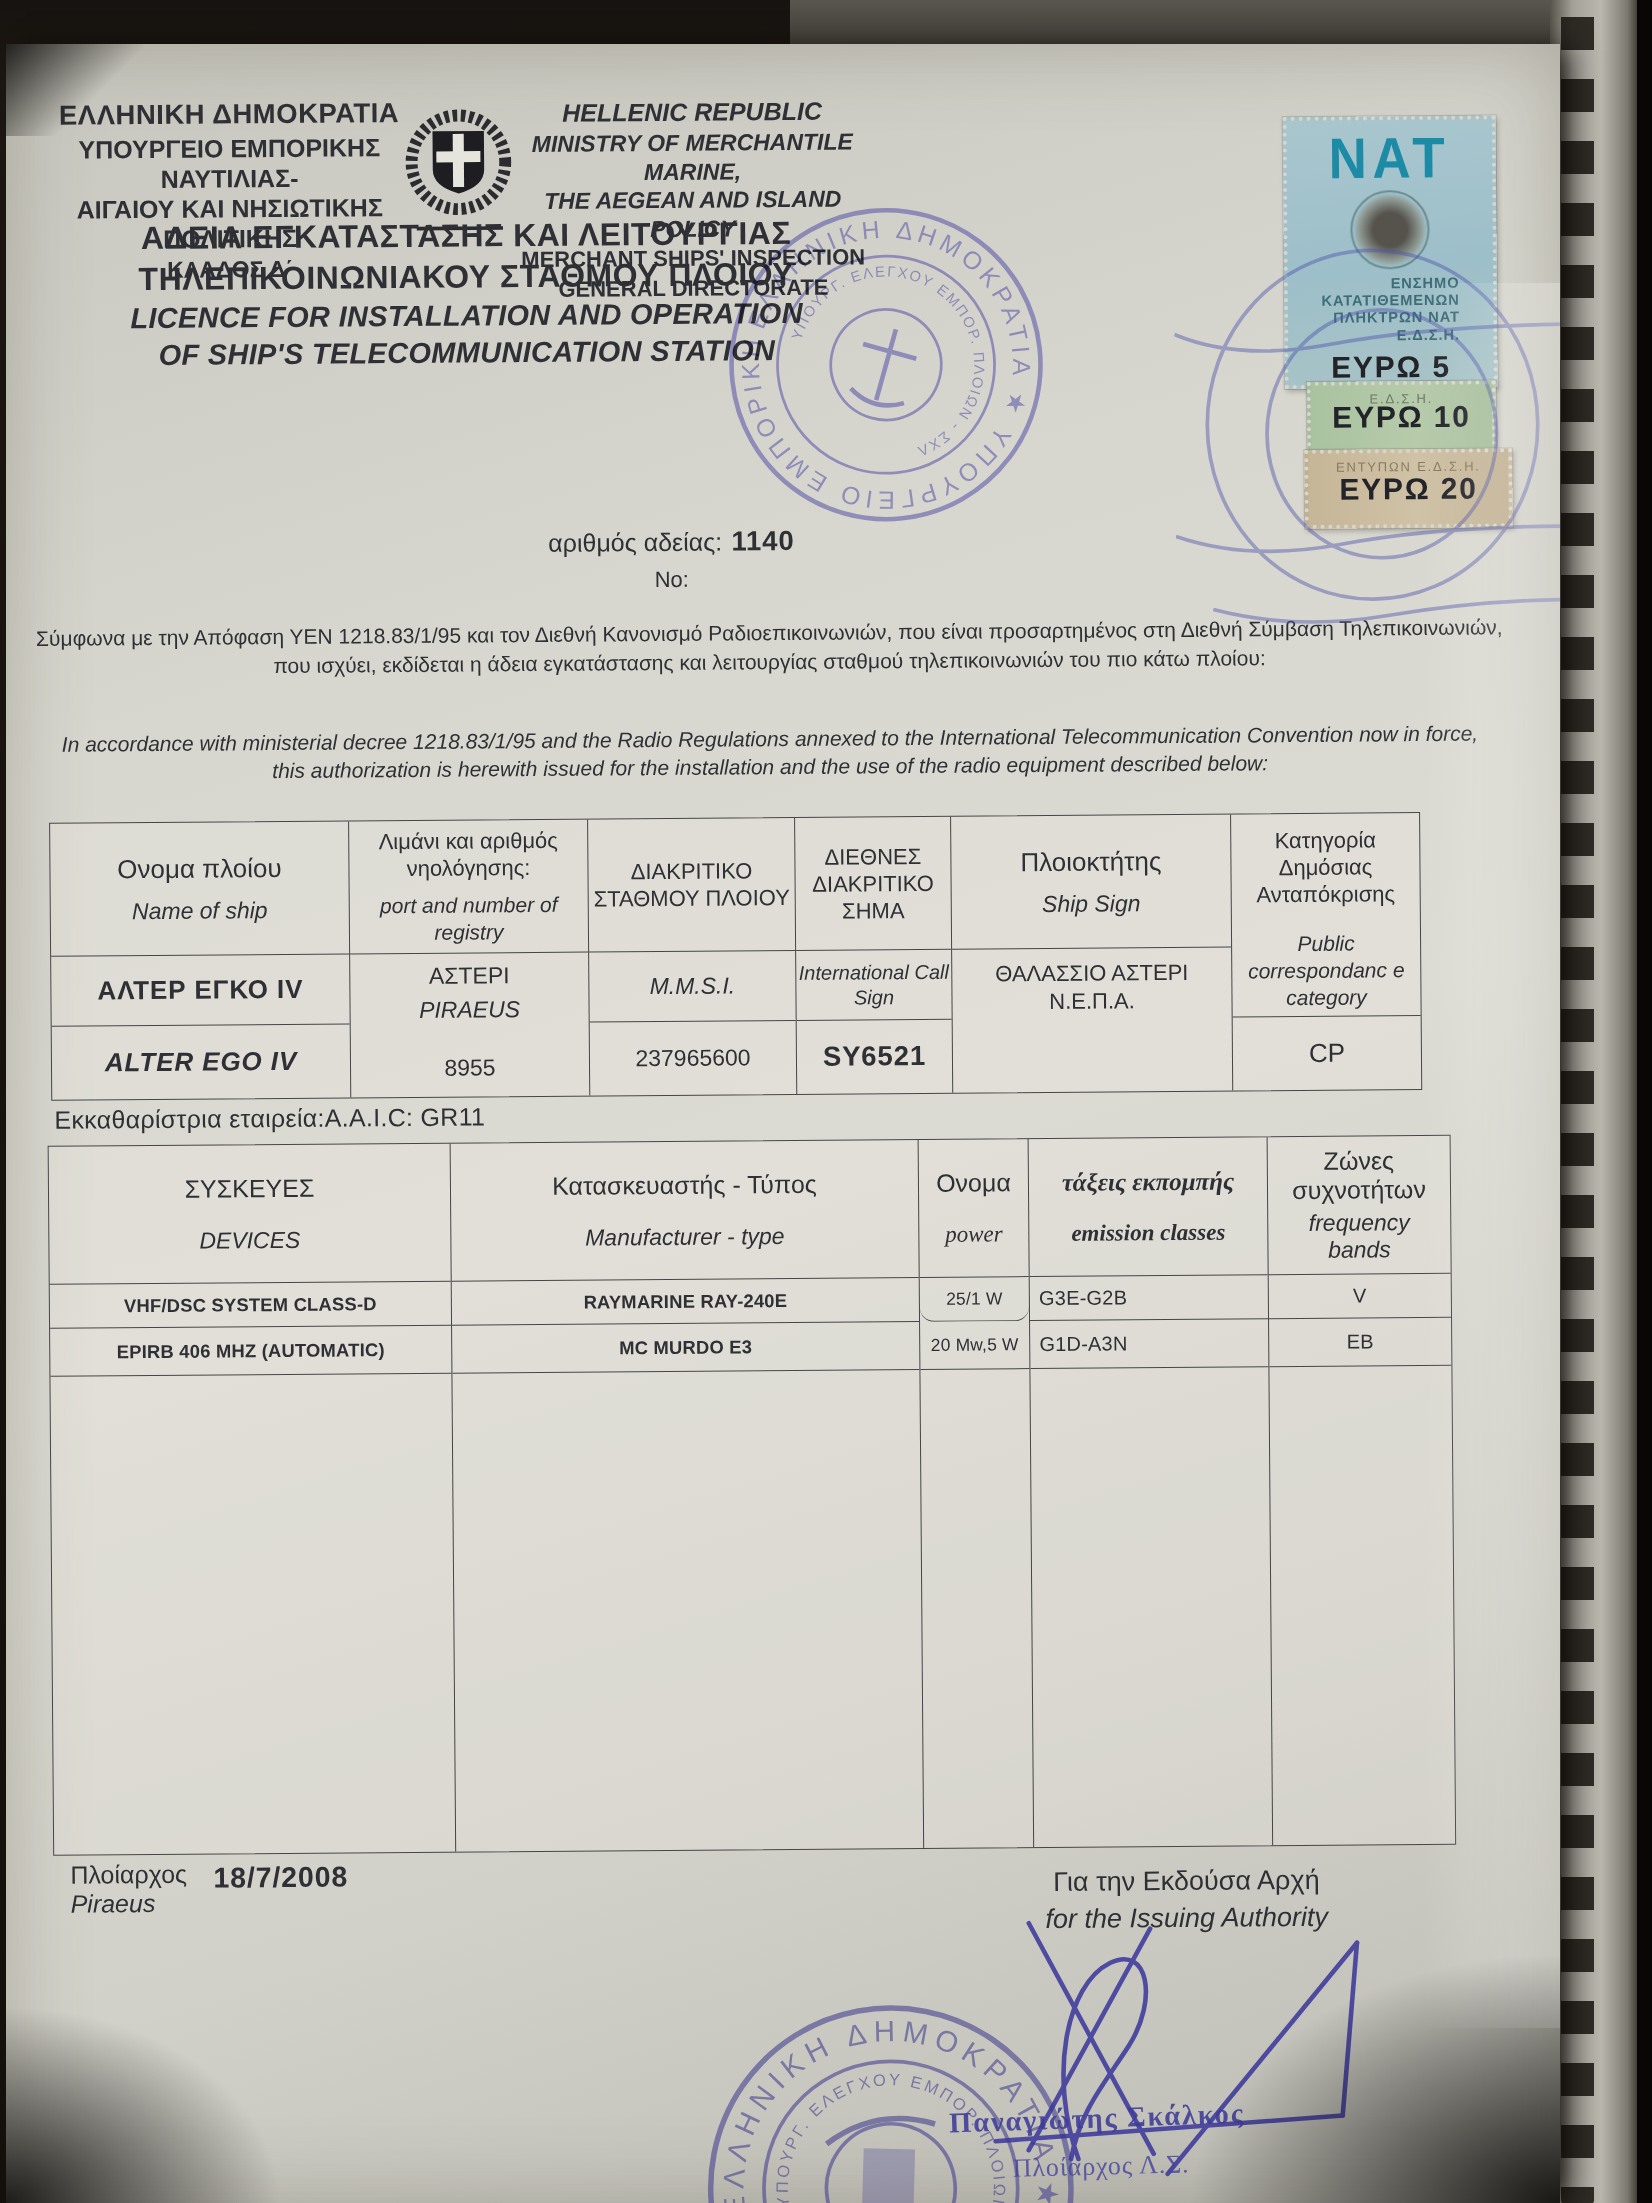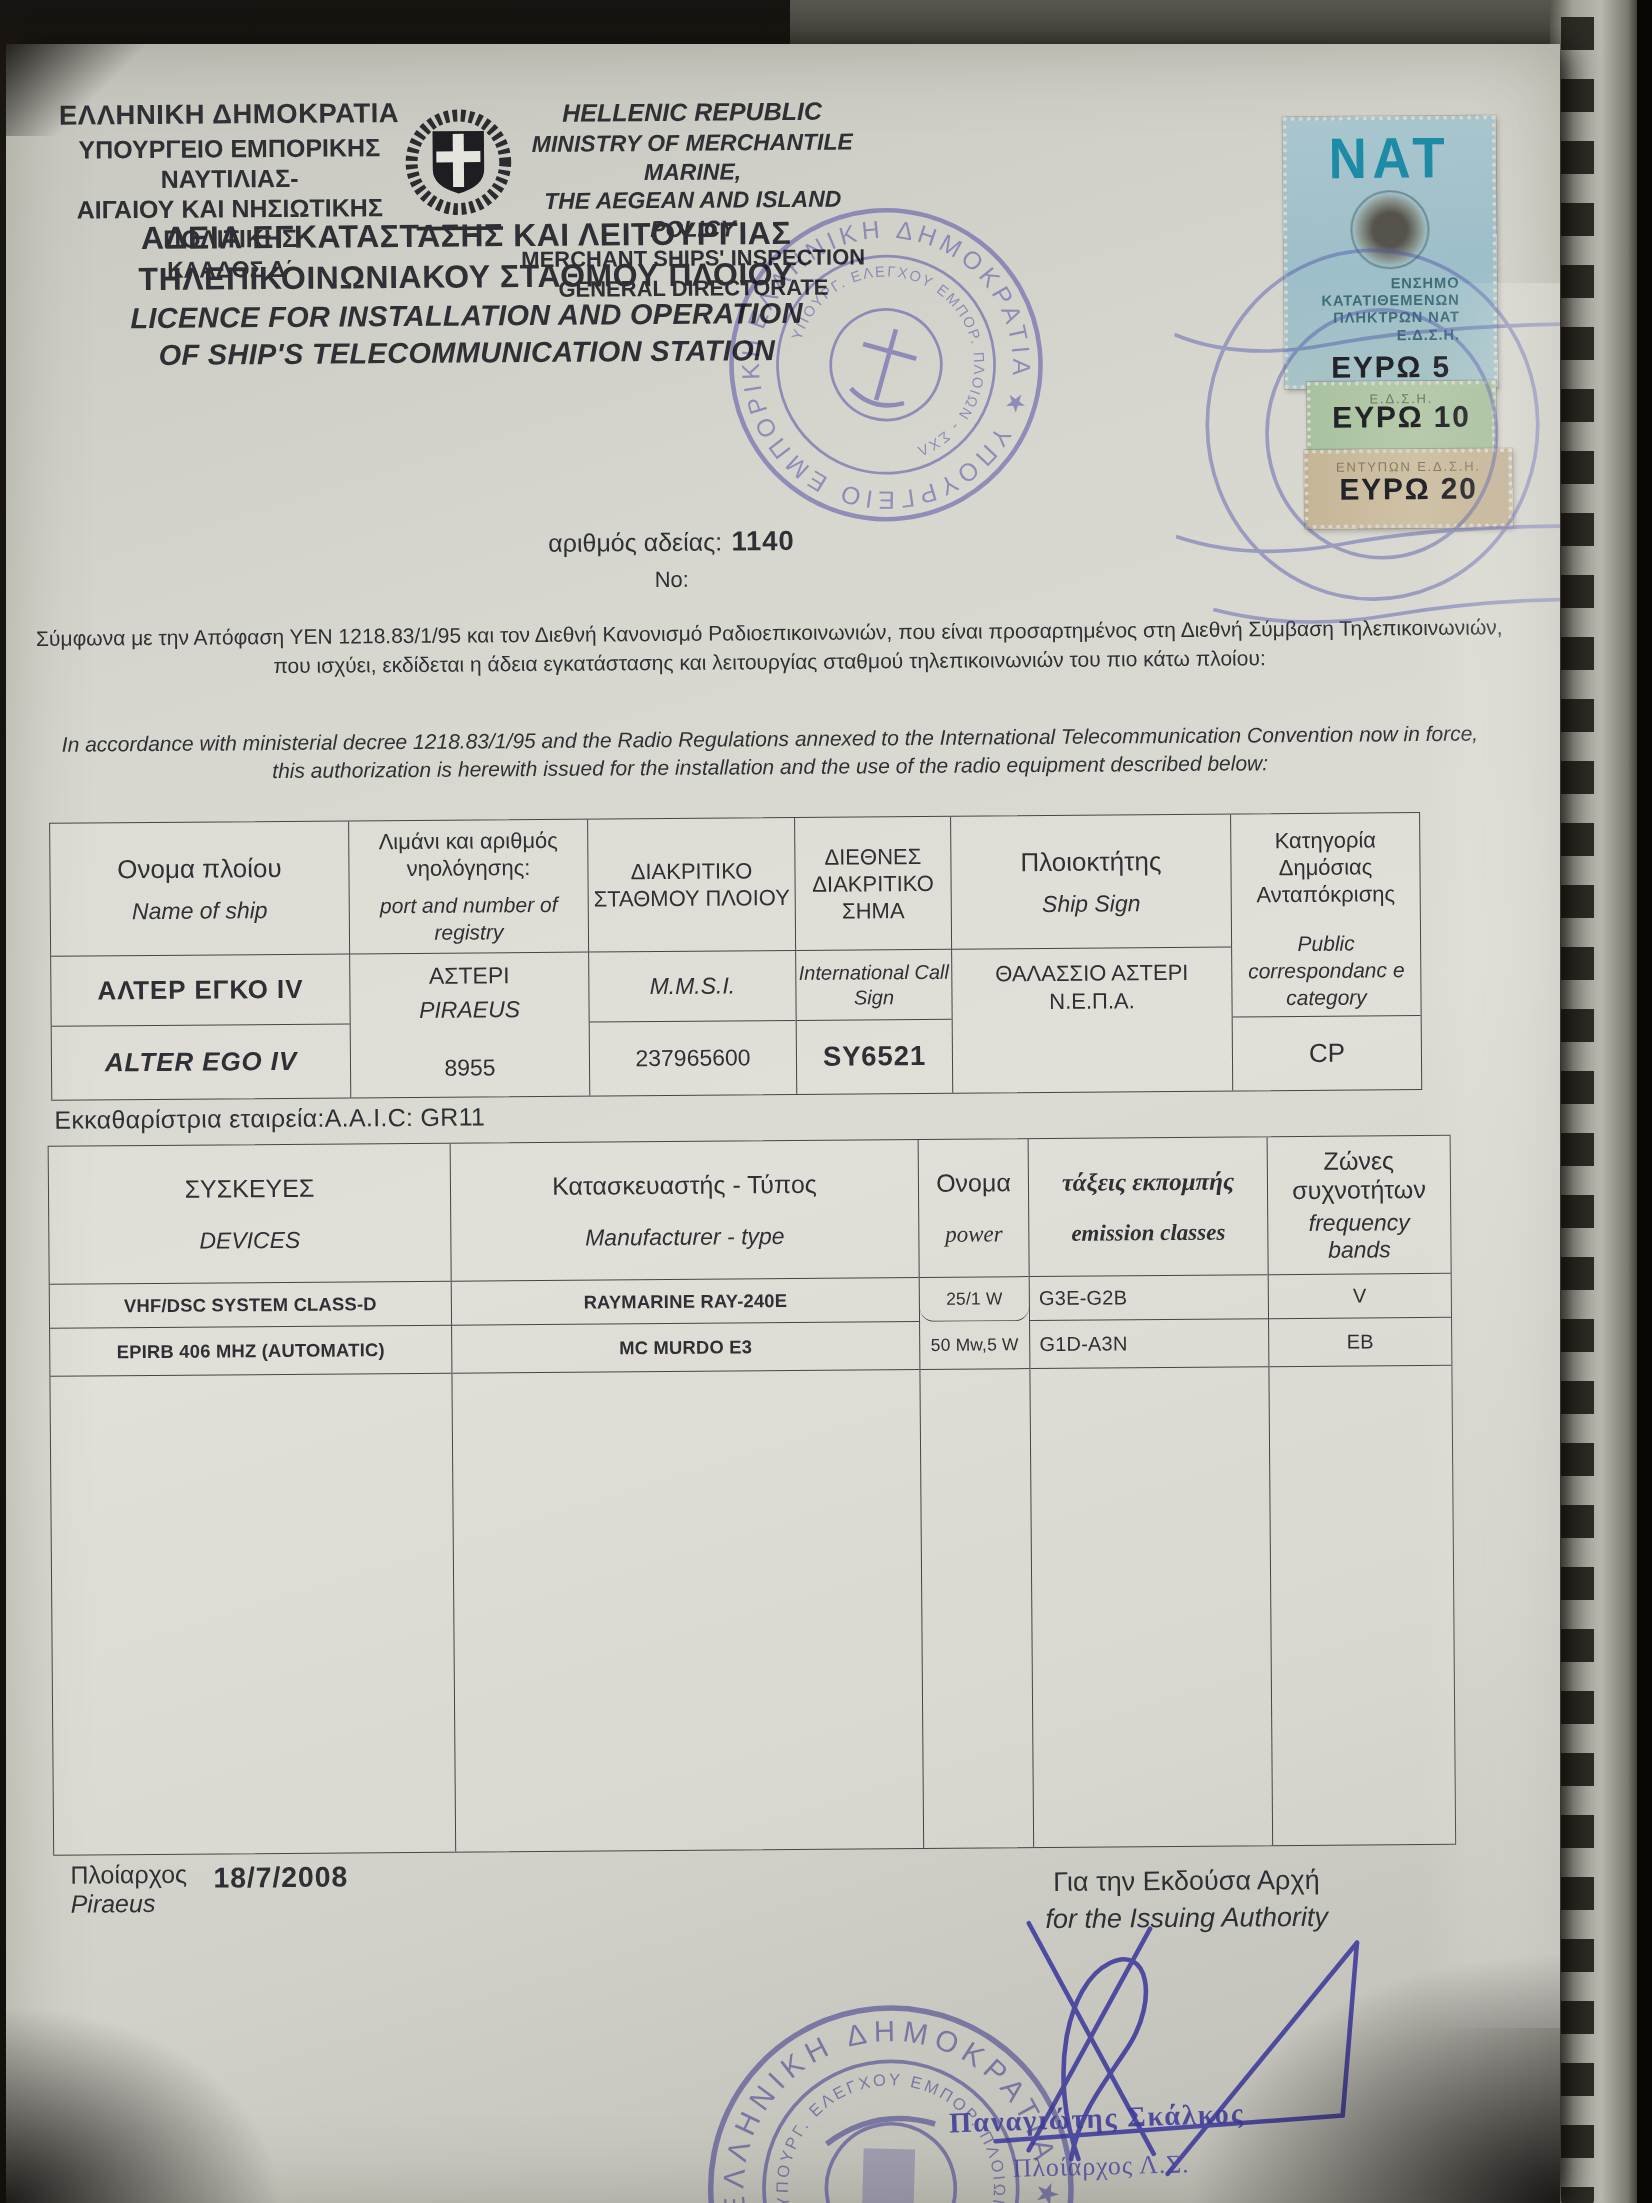--- a/index.html
+++ b/index.html
@@ -250,21 +250,21 @@
           <div class="cell bb r1 rowv">RAYMARINE RAY-240E</div>
           <div class="cell bb r2 rowv">MC MURDO E3</div>
           <div class="cell fill"></div>
         </div>
         <div class="c c3 serifp">
           <div class="cell bb hd">
             <div class="g">Ονομα</div>
             <div class="e">power</div>
           </div>
           <div class="cell bb r1 rowv rg" style="font-size:17.4px;border-radius:14px;">25/1 W</div>
-          <div class="cell bb r2 rowv rg" style="font-size:17.4px;">50 Mw,5 W</div>
+          <div class="cell bb r2 rowv rg" style="font-size:17.4px;">20 Mw,5 W</div>
           <div class="cell fill"></div>
         </div>
         <div class="c c4 serifh">
           <div class="cell bb hd">
             <div class="g">τάξεις εκπομπής</div>
             <div class="e">emission classes</div>
           </div>
           <div class="cell bb r1 rowv rg left">G3E-G2B</div>
           <div class="cell bb r2 rowv rg left">G1D-A3N</div>
           <div class="cell fill"></div>

